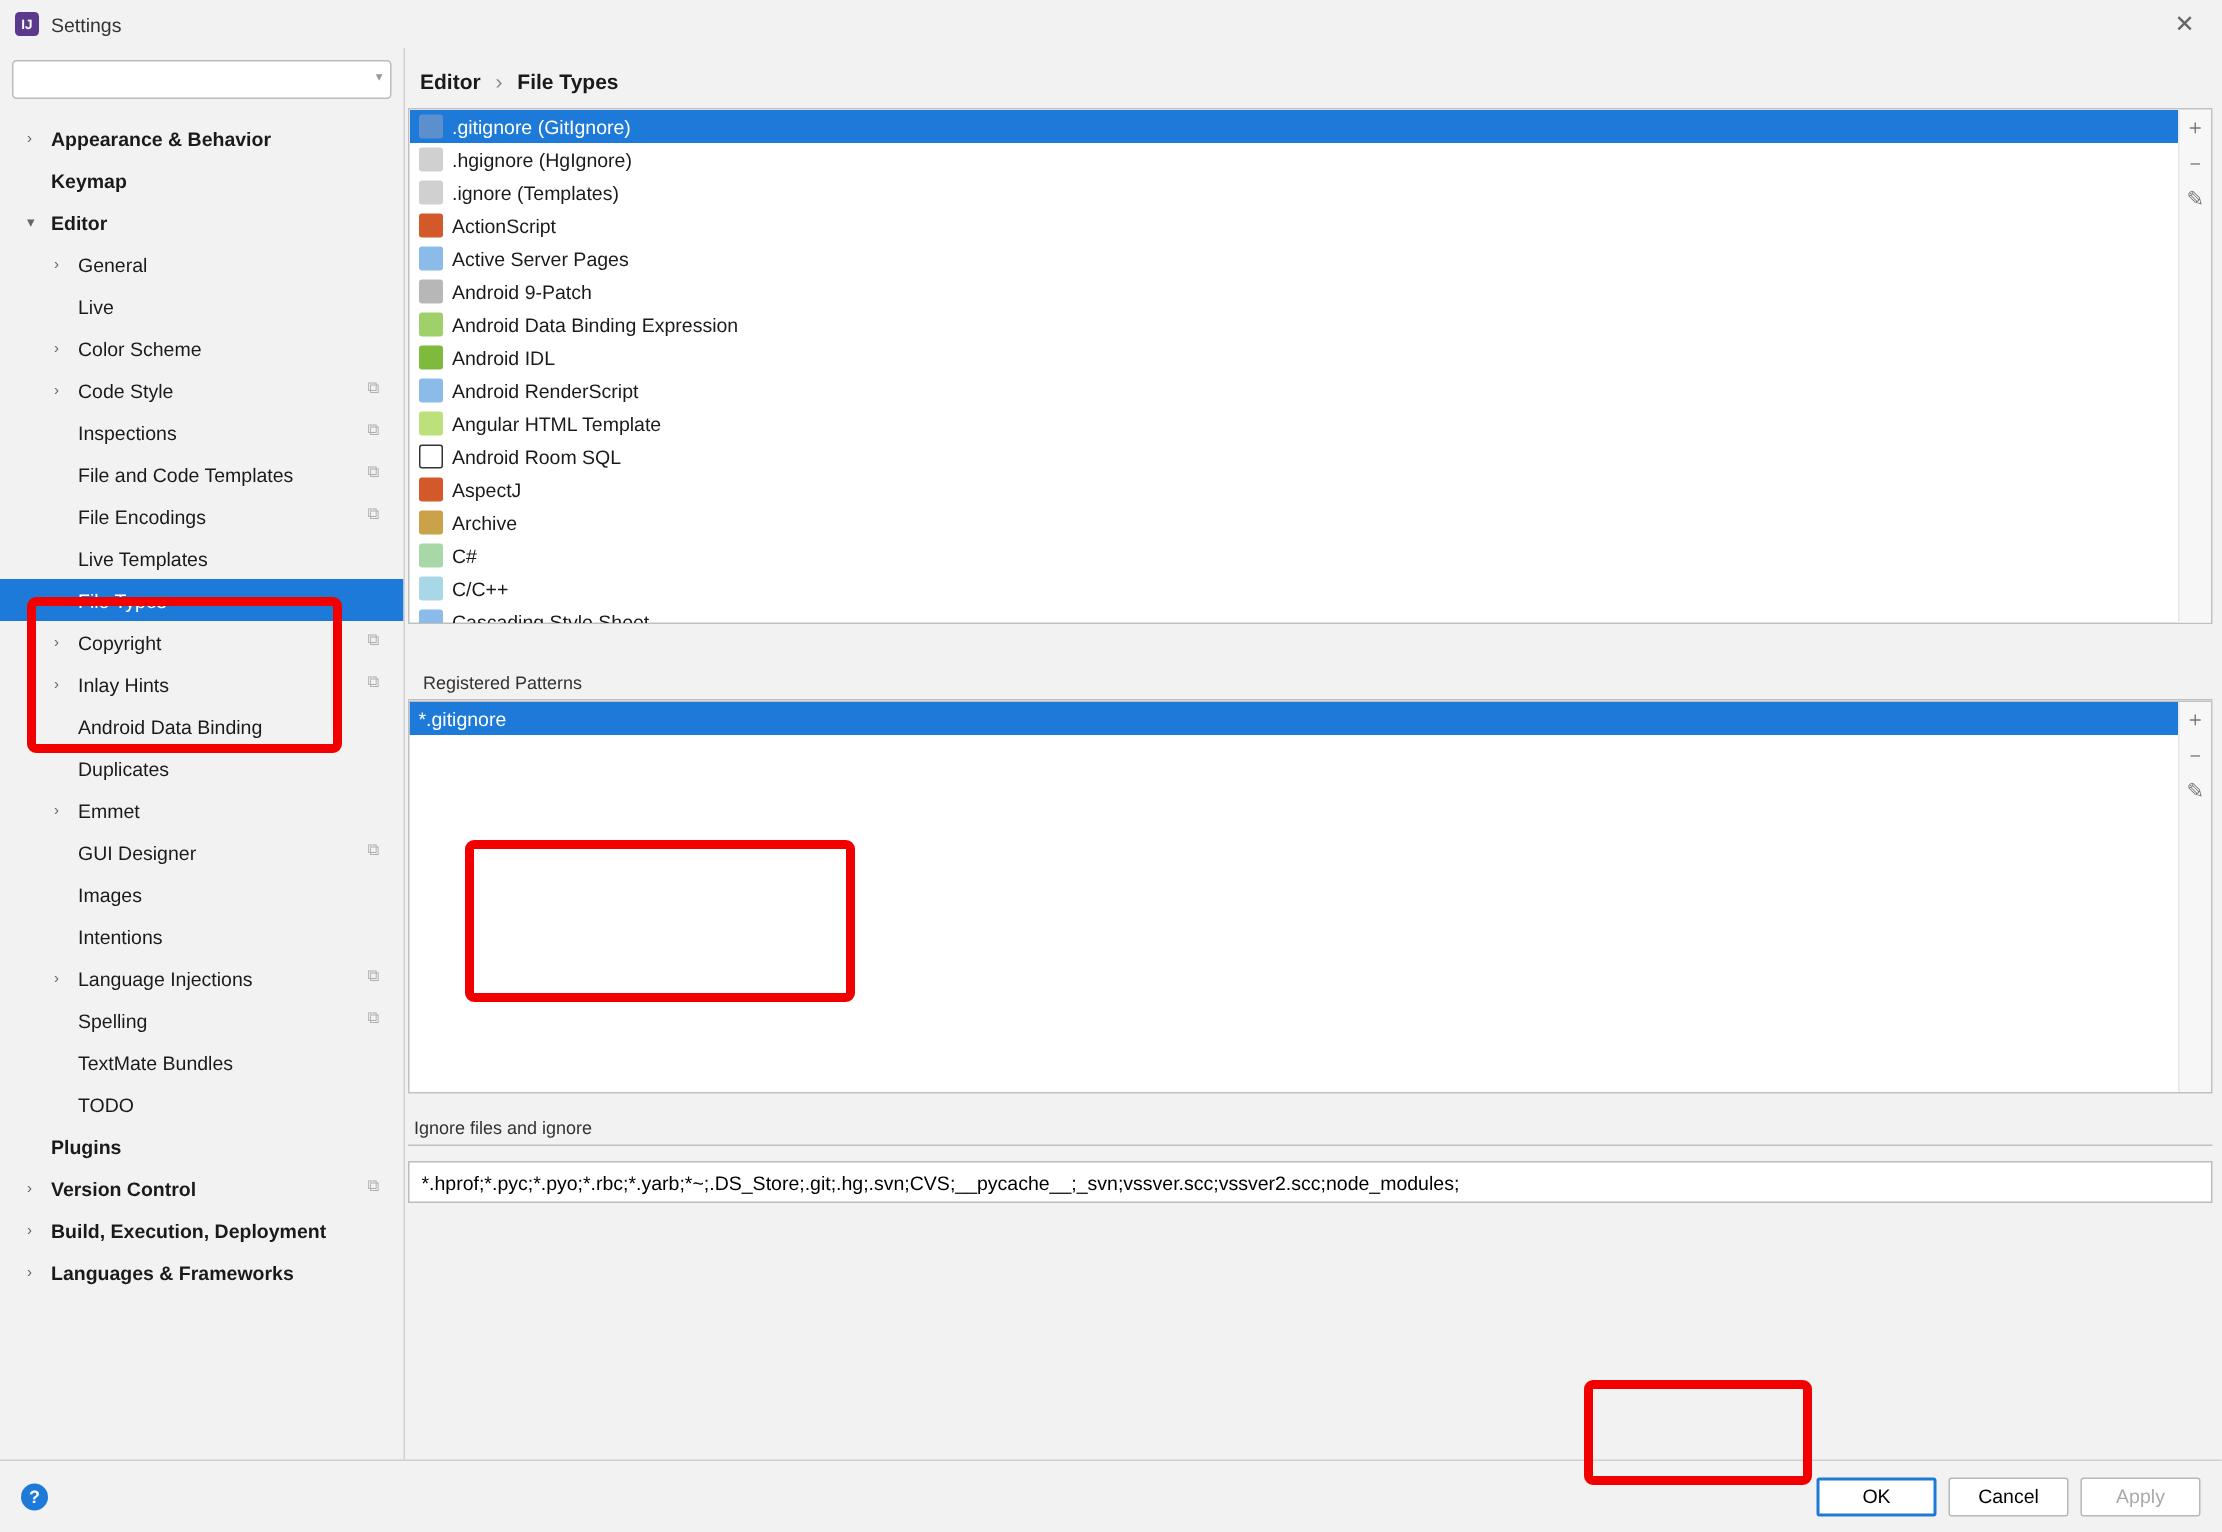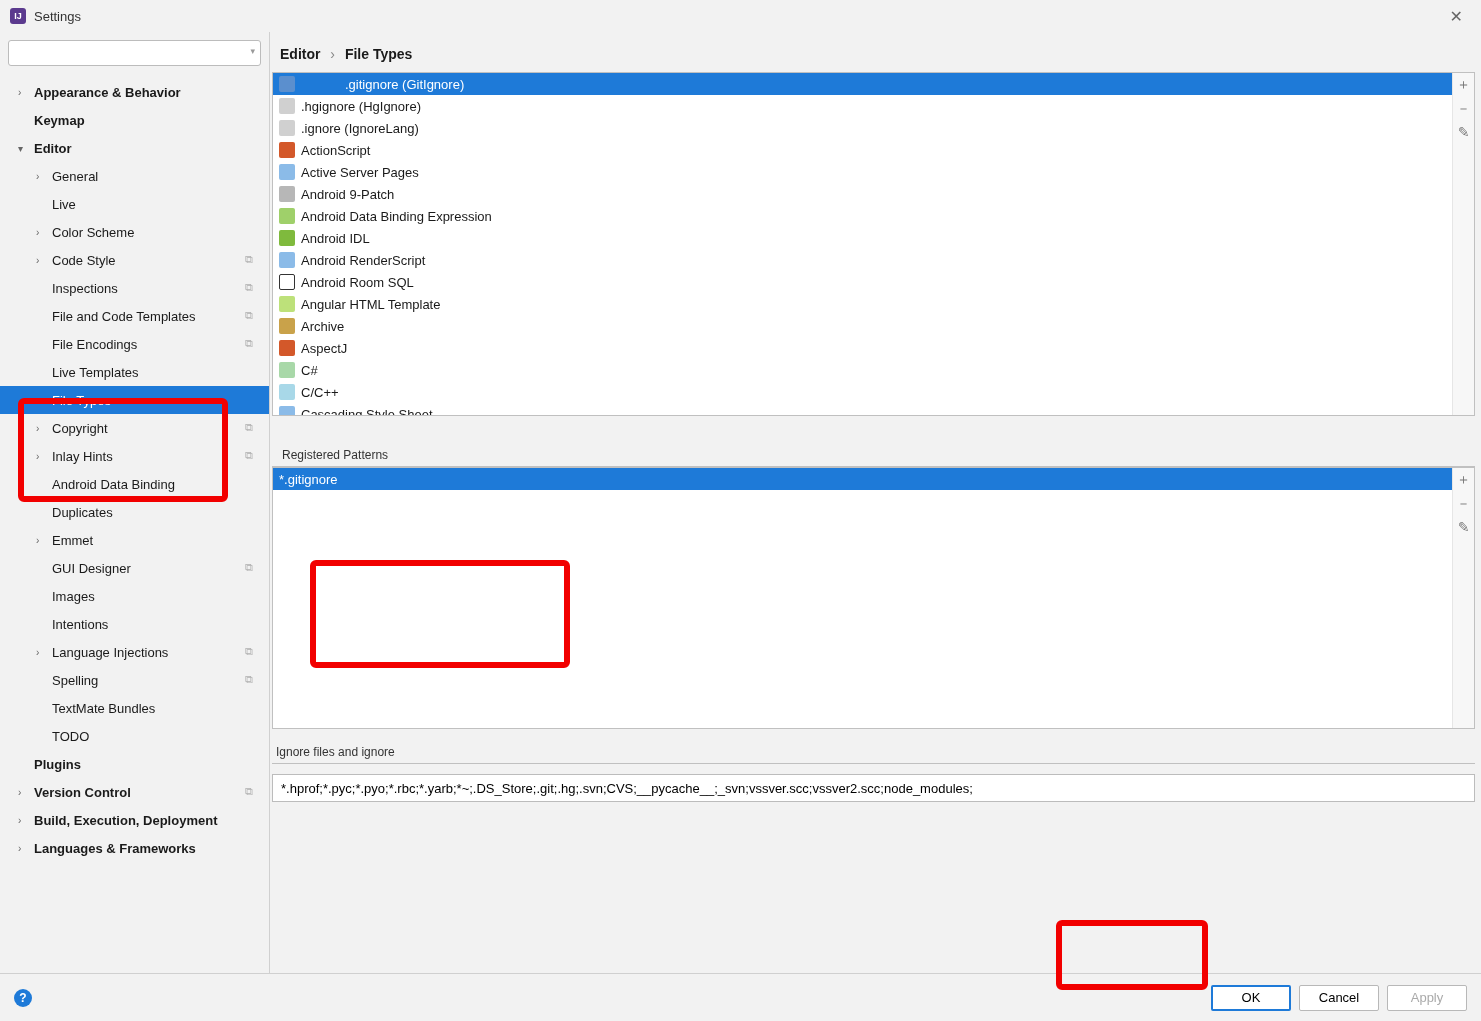--- a/index.html
+++ b/index.html
@@ -29,21 +29,21 @@
 .tree-item.selected .chev { color:#fff; }
 .main { flex: 1; display: flex; flex-direction: column; padding: 0; min-width: 0; background:#f2f2f2; }
 .breadcrumb { padding: 14px 10px 10px 10px; font-size: 14px; }
 .breadcrumb b { font-weight: 600; }
 .breadcrumb .sep { color: #888; margin: 0 6px; }
 .section-label { font-size: 12px; color: #333; padding: 6px 10px 4px 10px; border-bottom: 1px solid #c0c0c0; margin: 0 6px 0 2px; }
 .list-panel { display: flex; margin: 0 6px 0 2px; border: 1px solid #c0c0c0; background: #fff; height: 344px; }
 .list-panel.small { height: 262px; }
 .list-body { flex: 1; overflow-y: auto; }
 .list-row { display: flex; align-items: center; height: 22px; padding-left: 6px; cursor: pointer; }
-.list-row.selected { background: #1e7ad8; color: #fff; gap: 44px; }
+.list-row.selected { background: #1e7ad8; color: #fff; }
 .list-row .ficon { width: 16px; height: 16px; margin-right: 6px; display:inline-flex;align-items:center;justify-content:center;font-size:10px;border-radius:2px; }
 .list-toolbar { width: 22px; border-left: 1px solid #e6e6e6; background:#f7f7f7; display:flex;flex-direction:column;align-items:center;padding-top:4px;gap:8px; }
 .list-toolbar .tbtn { width:16px;height:16px;color:#777;cursor:pointer;font-size:14px;text-align:center;line-height:14px; }
 .ignore-section { margin: 12px 6px 0 2px; }
 .ignore-label { font-size: 12px; color: #333; padding: 4px 4px 4px 4px; border-bottom:1px solid #c0c0c0; margin-bottom:10px;}
 .ignore-input { width: 100%; height: 28px; border: 1px solid #bcbcbc; padding: 12px 8px; font-size: 13px; background:#fff;}
 .footer { height: 48px; border-top: 1px solid #d0d0d0; display: flex; align-items: center; padding: 0 14px; background:#f2f2f2;}
 .footer .help { width:18px;height:18px;border-radius:50%;background:#1e7ad8;color:#fff;display:flex;align-items:center;justify-content:center;font-size:12px;font-weight:bold;cursor:pointer;}
 .footer .spacer { flex:1; }
 .footer button { min-width: 80px; height: 26px; margin-left: 8px; border:1px solid #b8b8b8; background:#fff; cursor:pointer; font-size:13px; border-radius:2px;}
@@ -214,21 +214,21 @@
             <div class="list-row selected">
               <span class="ficon ic-git"></span>
               <span>.gitignore (GitIgnore)</span>
             </div>
             <div class="list-row">
               <span class="ficon ic-hg"></span>
               <span>.hgignore (HgIgnore)</span>
             </div>
             <div class="list-row">
               <span class="ficon ic-ign"></span>
-              <span>.ignore (IgnoreLang)</span>
+              <span>.ignore (Templates)</span>
             </div>
             <div class="list-row">
               <span class="ficon ic-as"></span>
               <span>ActionScript</span>
             </div>
             <div class="list-row">
               <span class="ficon ic-asp"></span>
               <span>Active Server Pages</span>
             </div>
             <div class="list-row">
@@ -241,34 +241,34 @@
             </div>
             <div class="list-row">
               <span class="ficon ic-and"></span>
               <span>Android IDL</span>
             </div>
             <div class="list-row">
               <span class="ficon ic-asp"></span>
               <span>Android RenderScript</span>
             </div>
             <div class="list-row">
+              <span class="ficon ic-ang"></span>
+              <span>Angular HTML Template</span>
+            </div>
+            <div class="list-row">
               <span class="ficon ic-sql"></span>
               <span>Android Room SQL</span>
             </div>
             <div class="list-row">
-              <span class="ficon ic-ang"></span>
-              <span>Angular HTML Template</span>
+              <span class="ficon ic-aj"></span>
+              <span>AspectJ</span>
             </div>
             <div class="list-row">
               <span class="ficon ic-zip"></span>
               <span>Archive</span>
-            </div>
-            <div class="list-row">
-              <span class="ficon ic-aj"></span>
-              <span>AspectJ</span>
             </div>
             <div class="list-row">
               <span class="ficon ic-cs"></span>
               <span>C#</span>
             </div>
             <div class="list-row">
               <span class="ficon ic-cpp"></span>
               <span>C/C++</span>
             </div>
             <div class="list-row">

